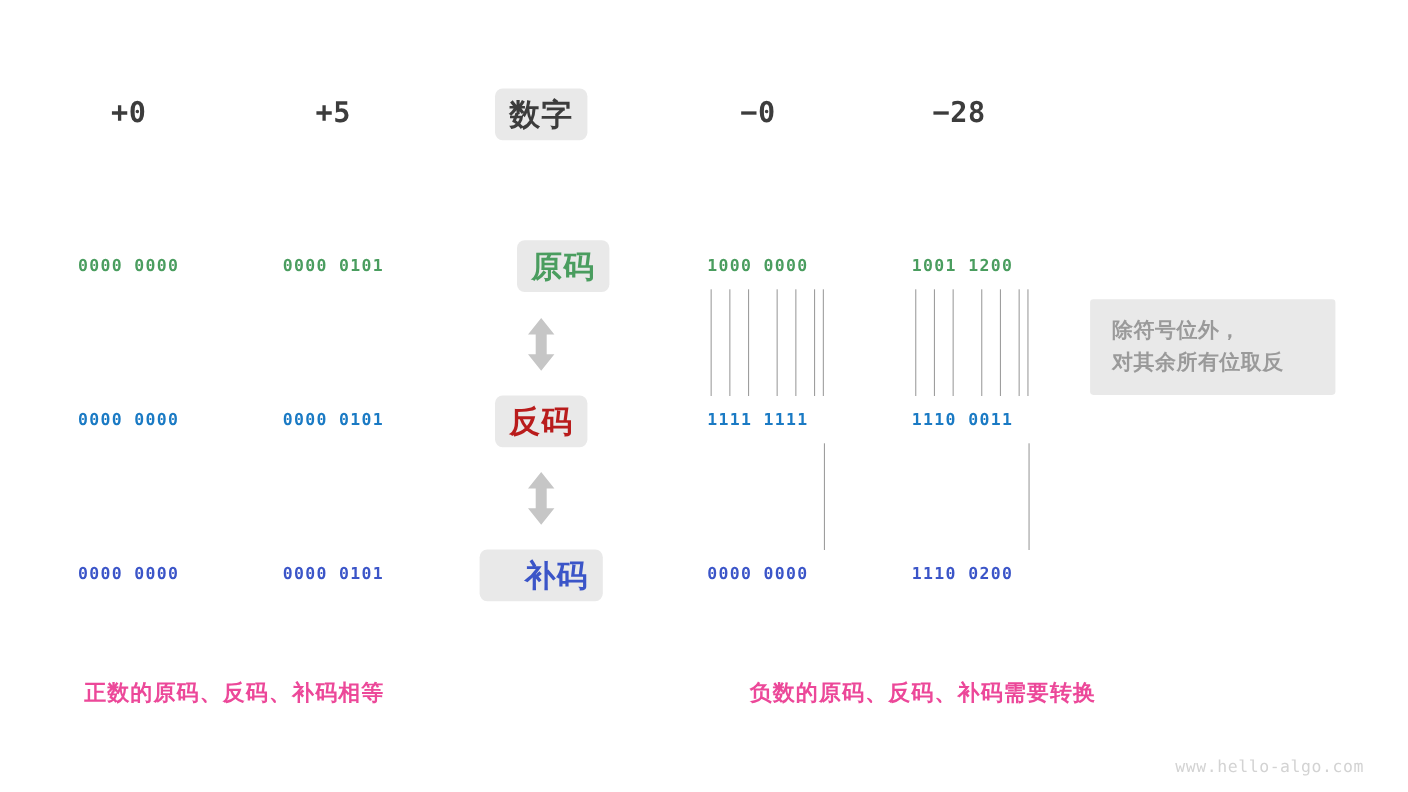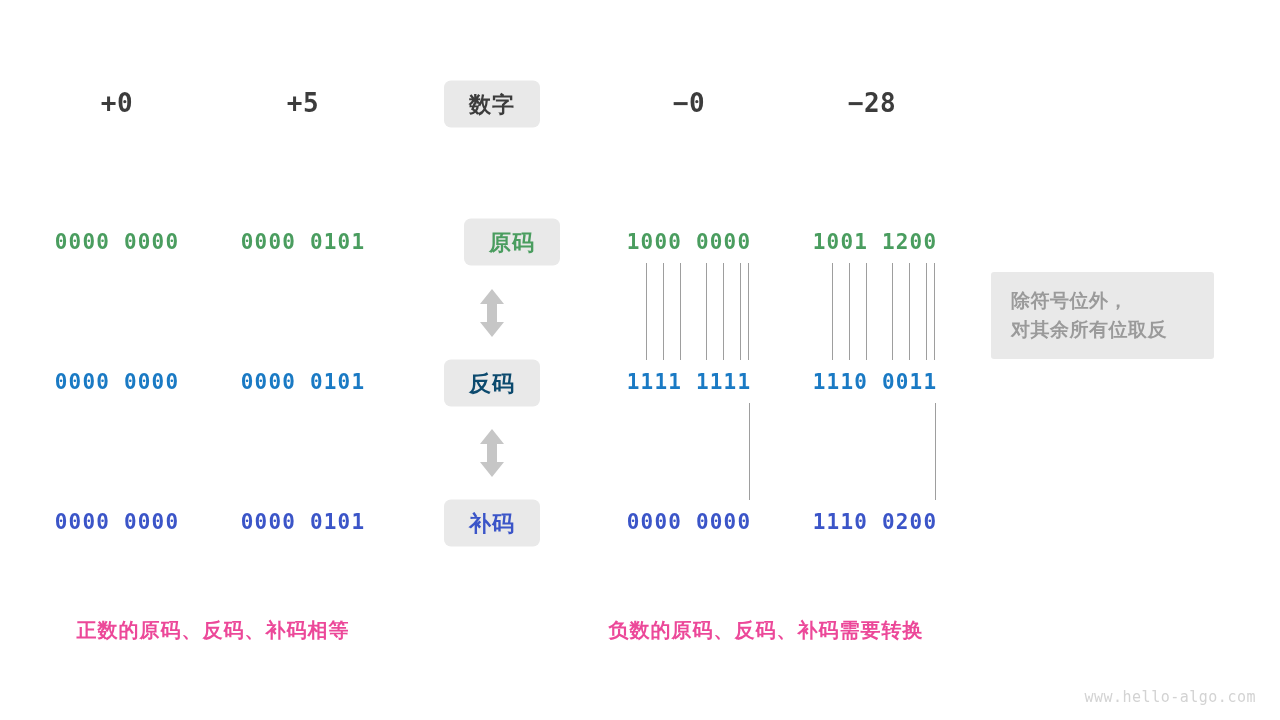--- a/index.html
+++ b/index.html
@@ -34,21 +34,21 @@
     font-family: "DejaVu Sans Mono", "Liberation Mono", monospace;
     font-size: 26px;
     font-weight: bold;
     color: #3c3c3c;
     letter-spacing: 0.5px;
   }
 
   
   .bits {
     font-family: "DejaVu Sans Mono", "Liberation Mono", monospace;
-    font-size: 21px;
+    font-size: 15px;
     font-weight: bold;
     letter-spacing: 1.2px;
   }
   .bits.green  { color: #4a9d5f; }
   .bits.blue   { color: #1a7ac4; }
   .bits.indigo { color: #3b55c8; }
 
   
   .pill {
     position: absolute;
@@ -56,29 +56,29 @@
     background: #e9e9e9;
     border-radius: 7px;
     display: flex;
     align-items: center;
     justify-content: center;
     font-family: "DejaVu Sans", "Liberation Sans", sans-serif;
     font-weight: bold;
     white-space: nowrap;
   }
   .pill.row-label {
-    width: 96px;
+    width: 84px;
     height: 47px;
-    font-size: 22px;
+    font-size: 28px;
     letter-spacing: 1px;
   }
   .pill.c-dark   { color: #3c3c3c; }
   .pill.c-green  { color: #4a9d5f; }
-  .pill.c-blue   { color: #0c4a6e; }
-  .pill.c-indigo { color: #3b55c8; }
+  .pill.c-blue   { color: #b91c1c; }
+  .pill.c-indigo { color: #3b55c8; padding-left: 28px; }
 
   
   .note {
     position: absolute;
     background: #e9e9e9;
     border-radius: 3px;
     color: #9a9a9a;
     font-family: "DejaVu Sans", "Liberation Sans", sans-serif;
     font-size: 19px;
     font-weight: bold;
@@ -96,21 +96,21 @@
     font-family: "DejaVu Sans", "Liberation Sans", sans-serif;
     font-size: 20px;
     font-weight: bold;
     letter-spacing: 1px;
     white-space: nowrap;
   }
 
   
   .watermark {
     position: absolute;
-    right: 24px;
+    right: 40px;
     bottom: 14px;
     color: #d3d3d3;
     font-family: "DejaVu Sans Mono", "Liberation Mono", monospace;
     font-size: 15px;
     letter-spacing: 0.5px;
   }
 
   
   .vline {
     position: absolute;
@@ -202,17 +202,17 @@
       <path d="M17 2 L29 17 L22 17 L22 35 L29 35 L17 50 L5 35 L12 35 L12 17 L5 17 Z" fill="#c6c6c6"></path>
     </svg>
   </div>
 
   <div class="note" style="left:991px; top:272px; width:183px;">除符号位外，
 对其余所有位取反</div>
 
 
   <div class="caption" style="left:213px; top:630px;">正数的原码、反码、补码相等</div>
 
-  <div class="caption" style="left:766px; top:630px;text-align:right;">负数的原码、反码、补码需要转换</div>
+  <div class="caption" style="left:839px; top:630px;text-align:right;">负数的原码、反码、补码需要转换</div>
 
   <div class="watermark">www.hello-algo.com</div>
 
 </div>
 
 </body></html>

